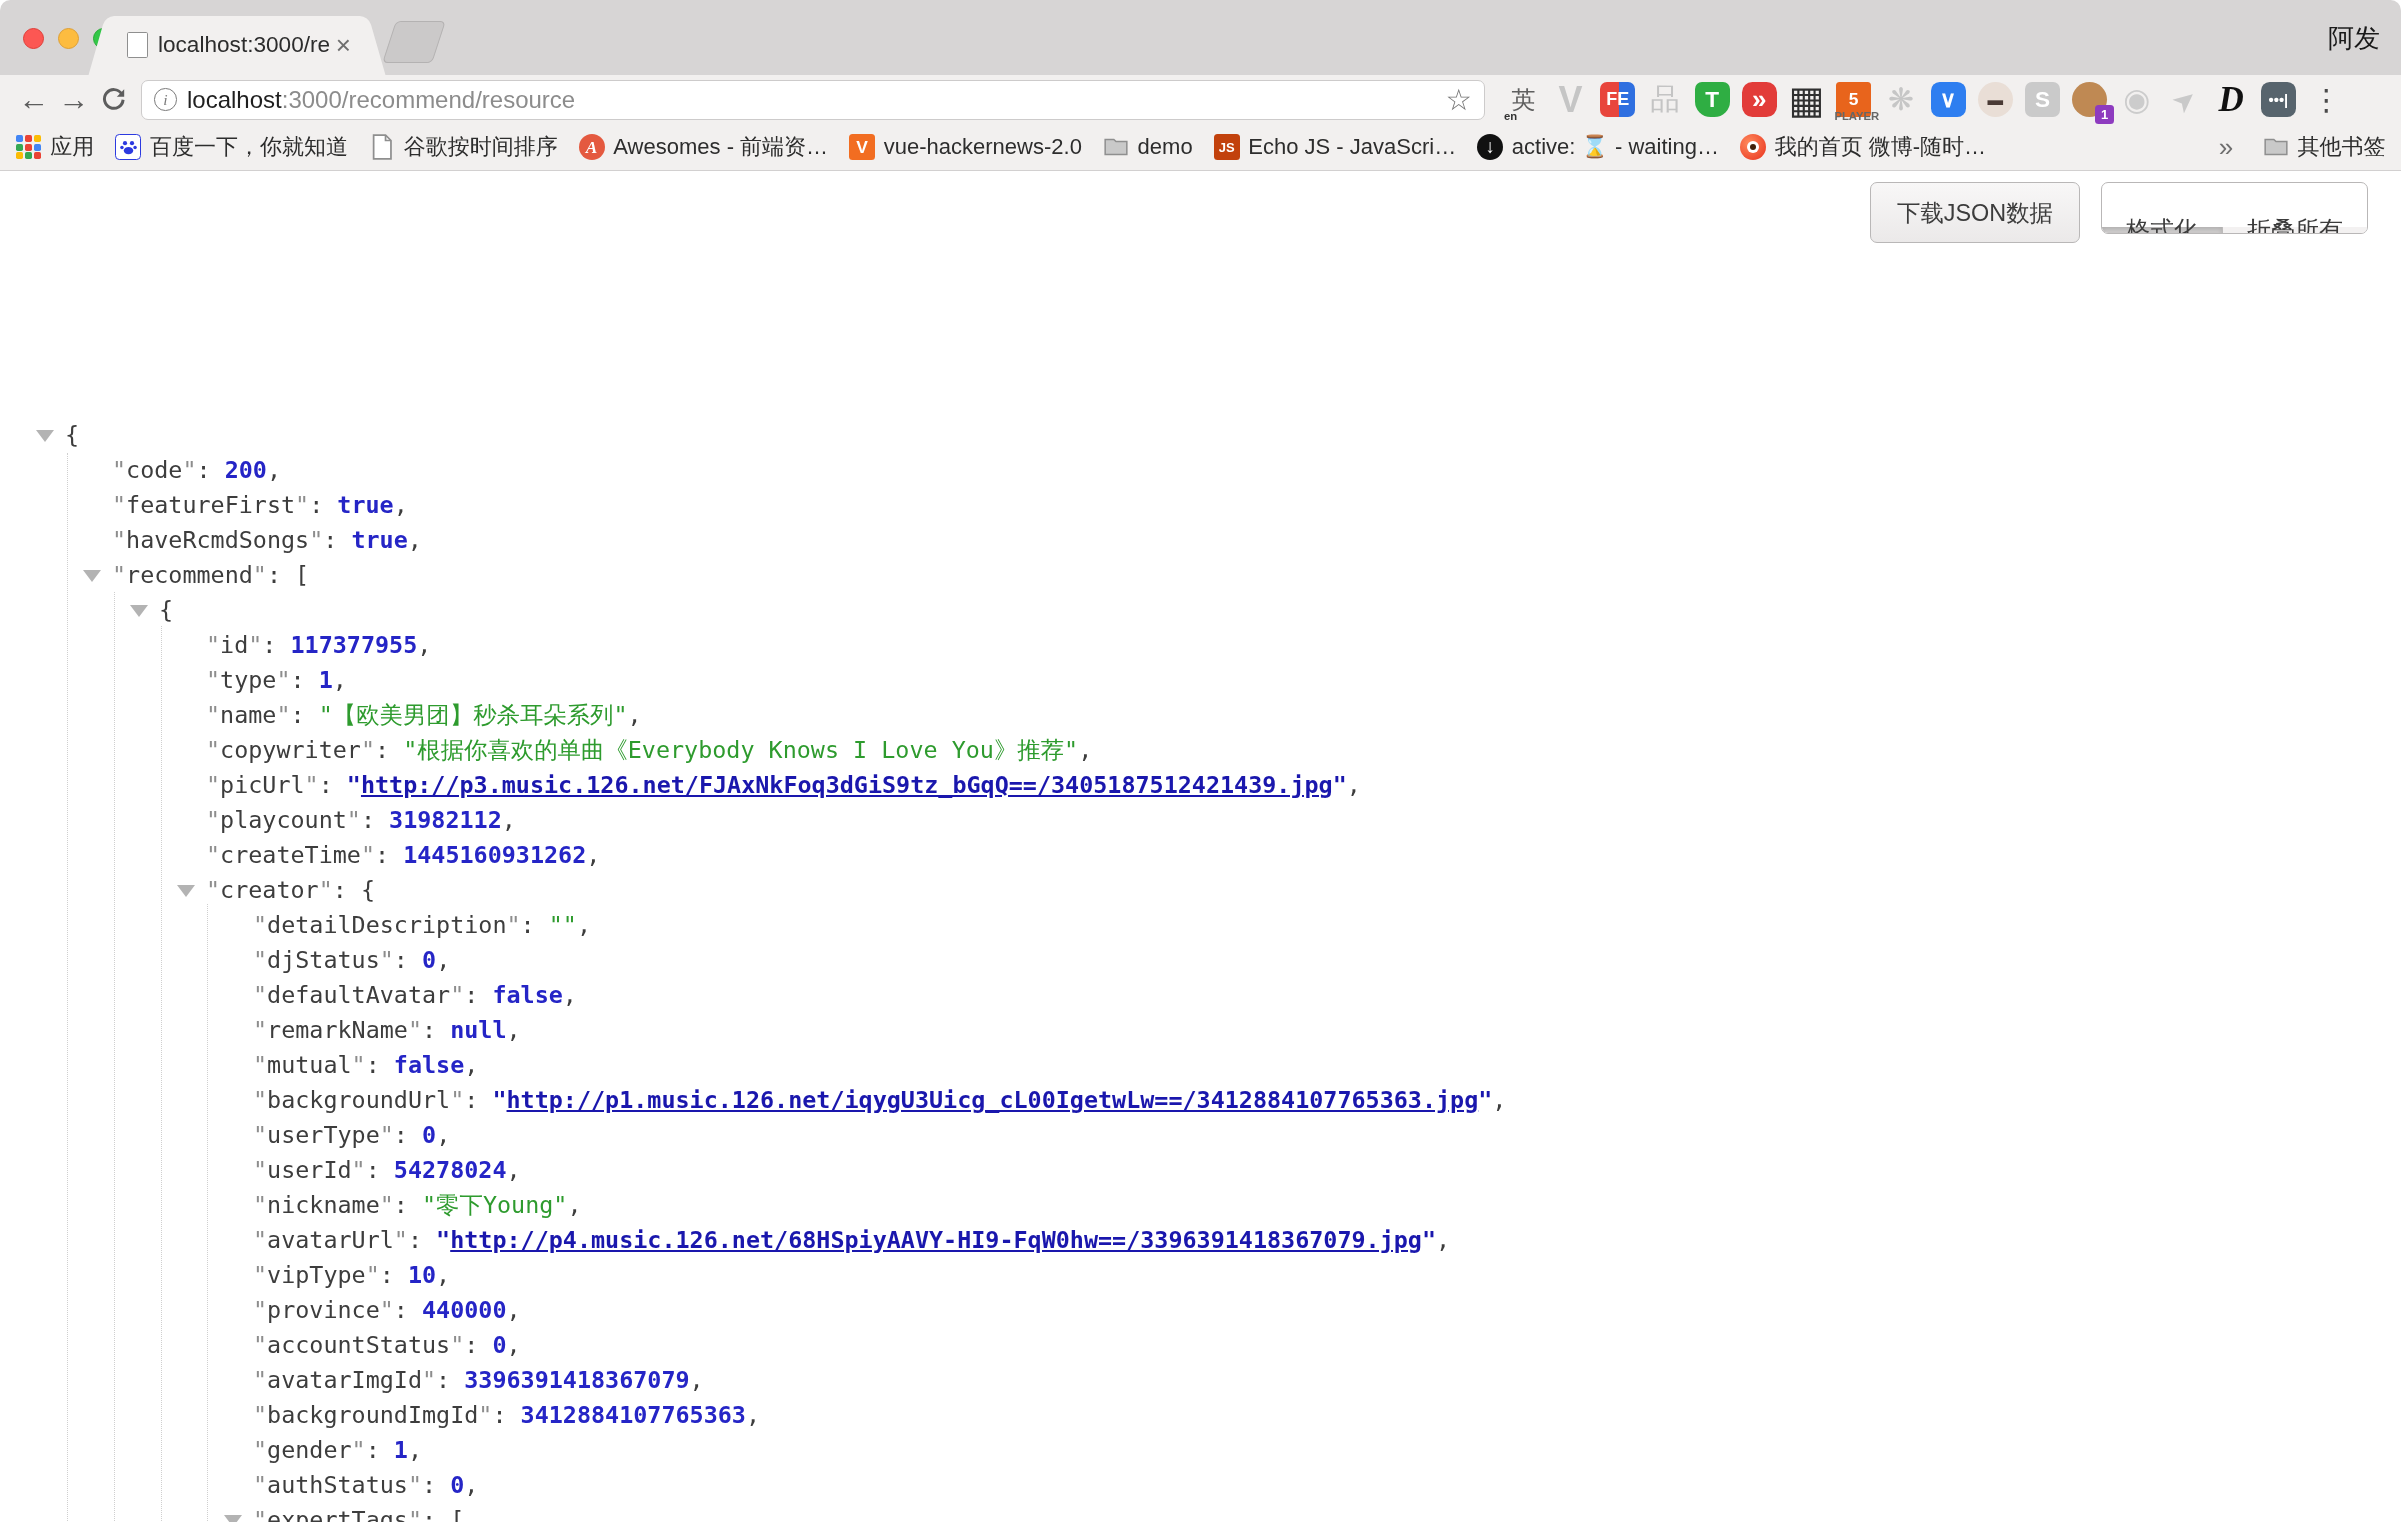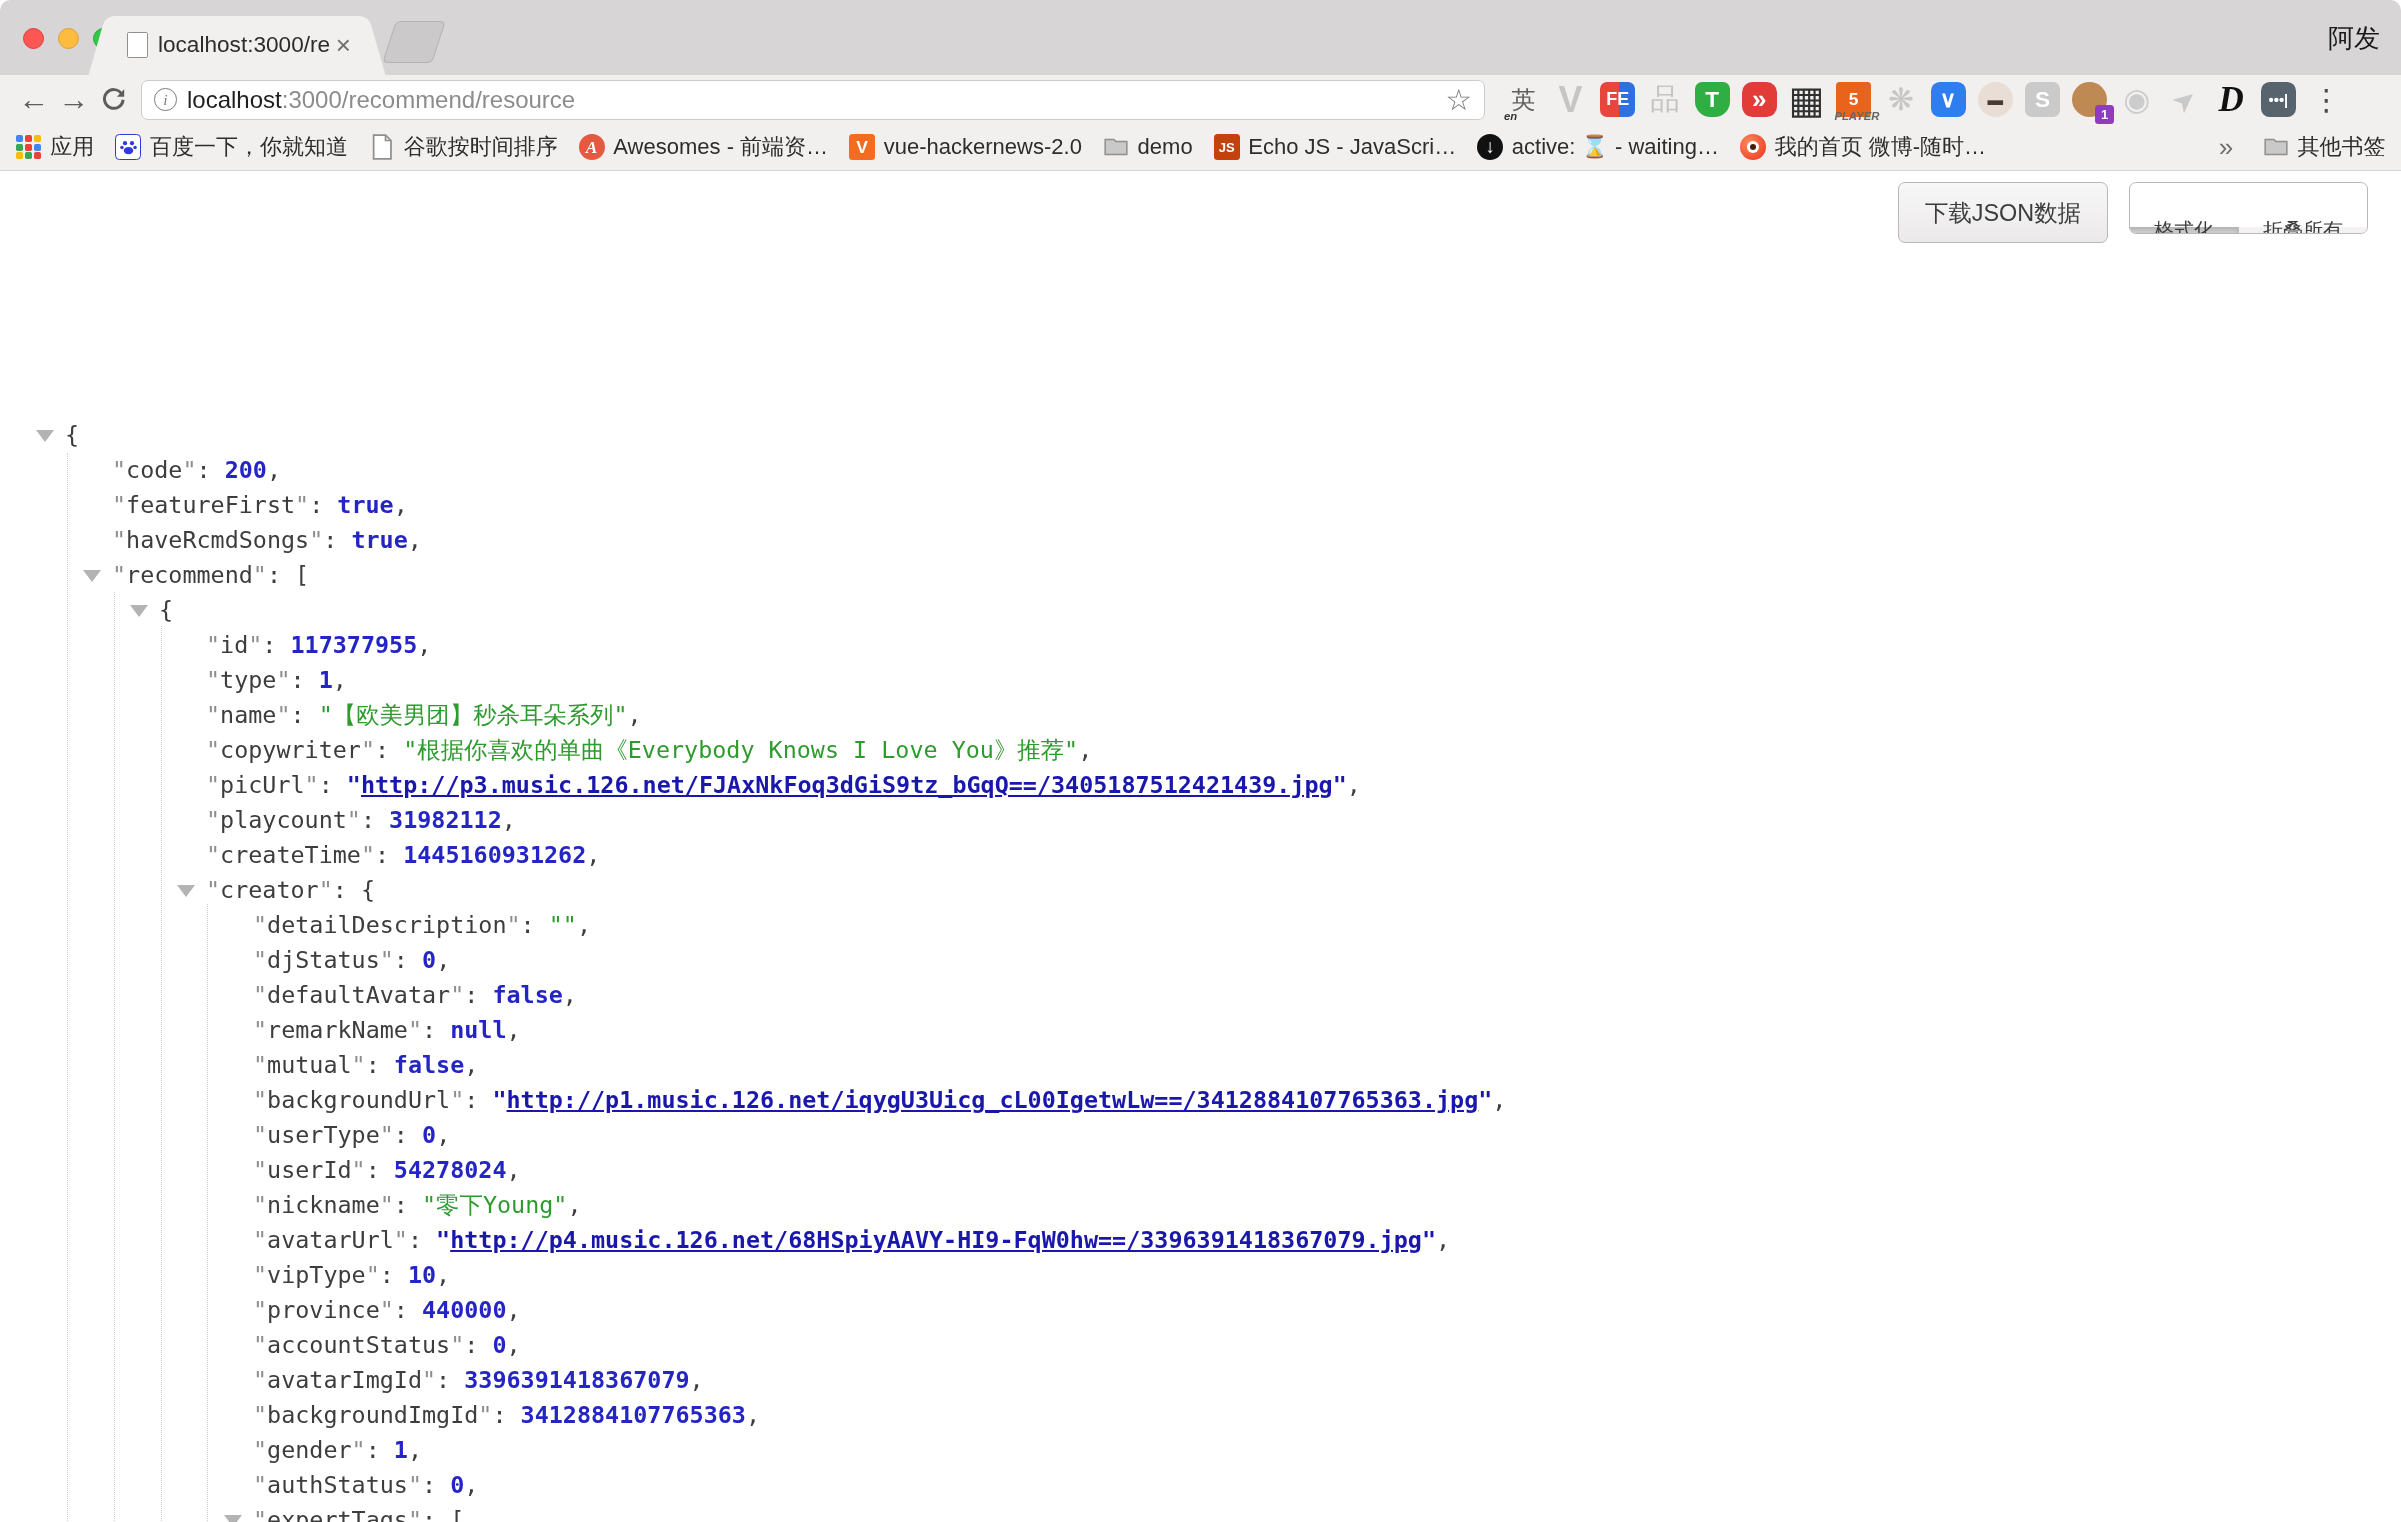--- a/index.html
+++ b/index.html
@@ -44,21 +44,21 @@
              justify-content:center; font-family:"Liberation Serif", serif; font-style:italic;
              flex:none; margin-right:10.4px; }
   .url { font-size:24px; white-space:nowrap; overflow:hidden; flex:1; }
   .url .host { color:#1f1f1f; }
   .url .rest { color:#8c8c8c; }
   .star { font-size:29.5px; color:#757575; flex:none; margin-left:8.7px; }
   .extrow { display:flex; align-items:center; margin-left:17.4px; gap:5.2px; }
   .ext { position:relative; width:42px; height:42px; display:flex; align-items:center;
          justify-content:center; flex:none; }
   .ext .glyph { display:flex; align-items:center; justify-content:center; width:100%; height:100%; }
-  .ext .sub { position:absolute; left:1.7px; bottom:-1.7px; font-size:11.3px; font-weight:bold;font-style:italic; }
+  .ext .sub { position:absolute; left:1.7px; bottom:-1.7px; font-size:11.3px; font-weight:bold; }
   .ext .badge { position:absolute; right:-3.5px; bottom:-3.5px; min-width:19px; height:19px;
                 color:#fff; font-size:13px; font-weight:bold; display:flex; align-items:center;
                 justify-content:center; border-radius:3.5px; }
   .menu-ic { font-size:29.5px; color:#4a4a4a; margin-left:12px; letter-spacing:1.7px; }
 
   
   .bookmarks { width:100%; height:47px; background:#f2f0ef; border-bottom:1.7px solid #d2d0d0;
                display:flex; align-items:center; padding:0 15.6px; gap:29.5px; }
   .bm { display:flex; align-items:center; gap:8.7px; white-space:nowrap; }
   .bm-label { font-size:22px; color:#2d2d2d; }
@@ -70,21 +70,21 @@
   .apps-grid i { border-radius:1.7px; }
   .sq { border-radius:3.5px; color:#fff; font-weight:bold; display:flex; align-items:center; justify-content:center; }
 
   
   .content { position:relative; width:100%; height:1351px; background:#fff; }
   .actions { position:absolute; top:11.3px; right:33px; display:flex; align-items:flex-start; gap:21px; }
   .btn { height:61px; padding:0 26px; font-size:23.4px; color:#3c3c3c;
          background:linear-gradient(#f8f7f7,#ebe9e9); border:1.7px solid #b9b7b7;
          border-radius:7px; display:flex; align-items:center; }
   .seg { display:flex; border:1.7px solid #b9b7b7; border-radius:7px; overflow:hidden; height:52px; }
-  .seg .seg-btn { padding:0 24px; font-size:20px; color:#3c3c3c; display:flex; align-items:center;
+  .seg .seg-btn { padding:0 24px; font-size:24px; color:#3c3c3c; display:flex; align-items:center;
                   background:#f3f1f1;margin-top:44px; }
   .seg .seg-btn.active { background:#d4d2d2; box-shadow:inset 0 2.6px 5.2px rgba(0,0,0,.18); }
   .seg .seg-btn + .seg-btn { border-left:1.7px solid #bdbbbb; }
 
   
   .json { position:absolute; left:0; top:247px; width:100%; height:1285px;
           font-family:"DejaVu Sans Mono", monospace; font-size:23.4px; }
   .jline { position:relative; height:35px; line-height:35px; white-space:nowrap; }
   .tri { position:absolute; top:12px; width:0; height:0;
          border-left:9.6px solid transparent; border-right:9.6px solid transparent;

